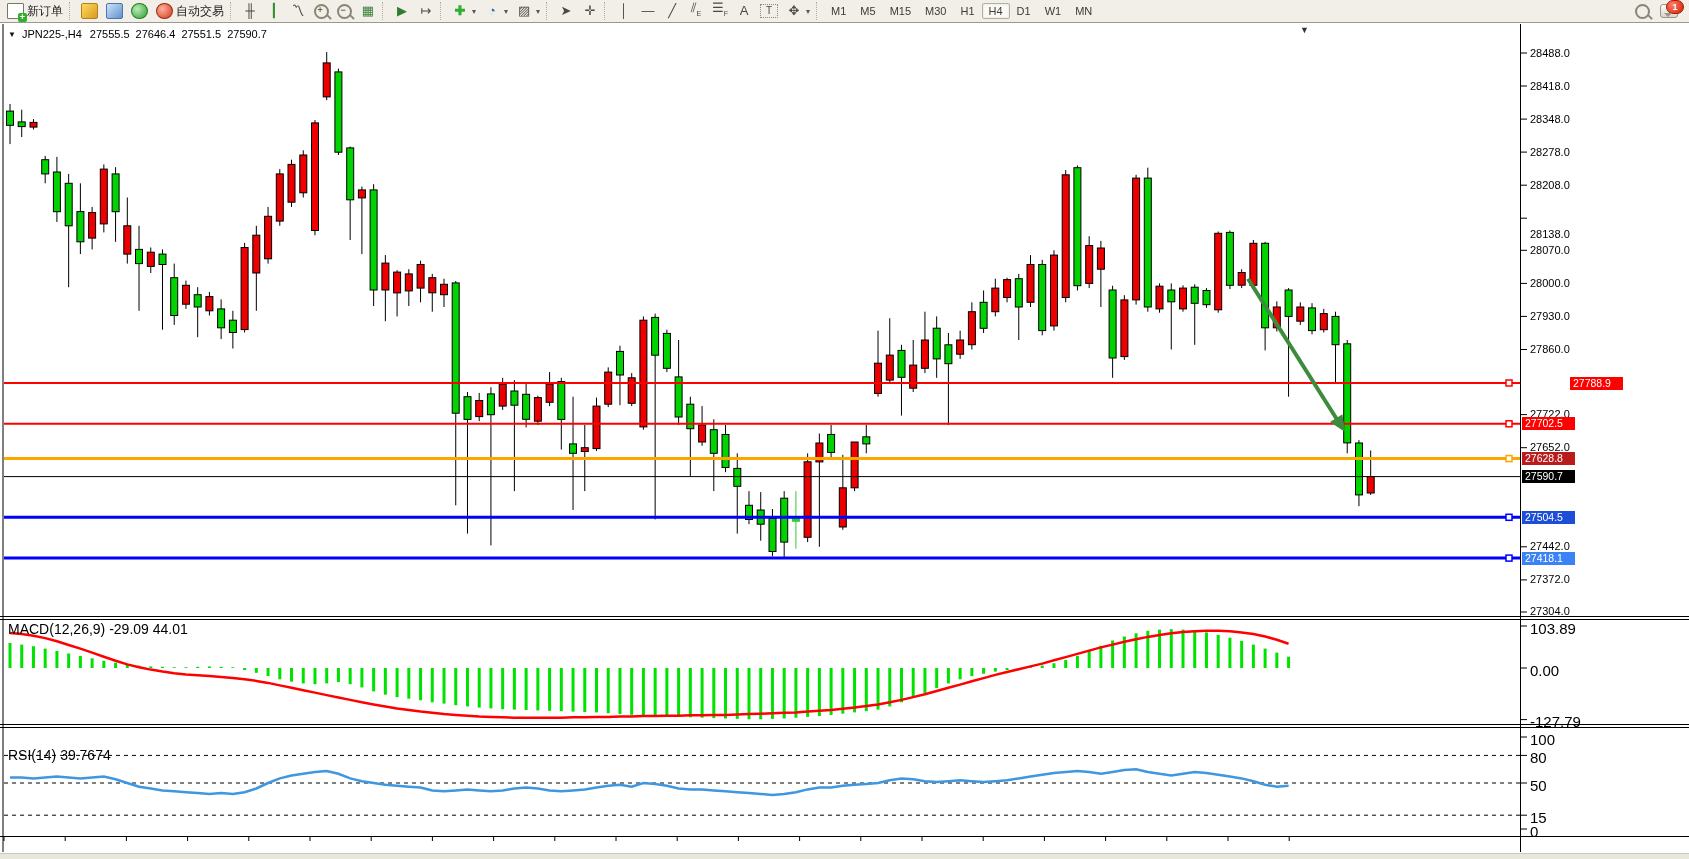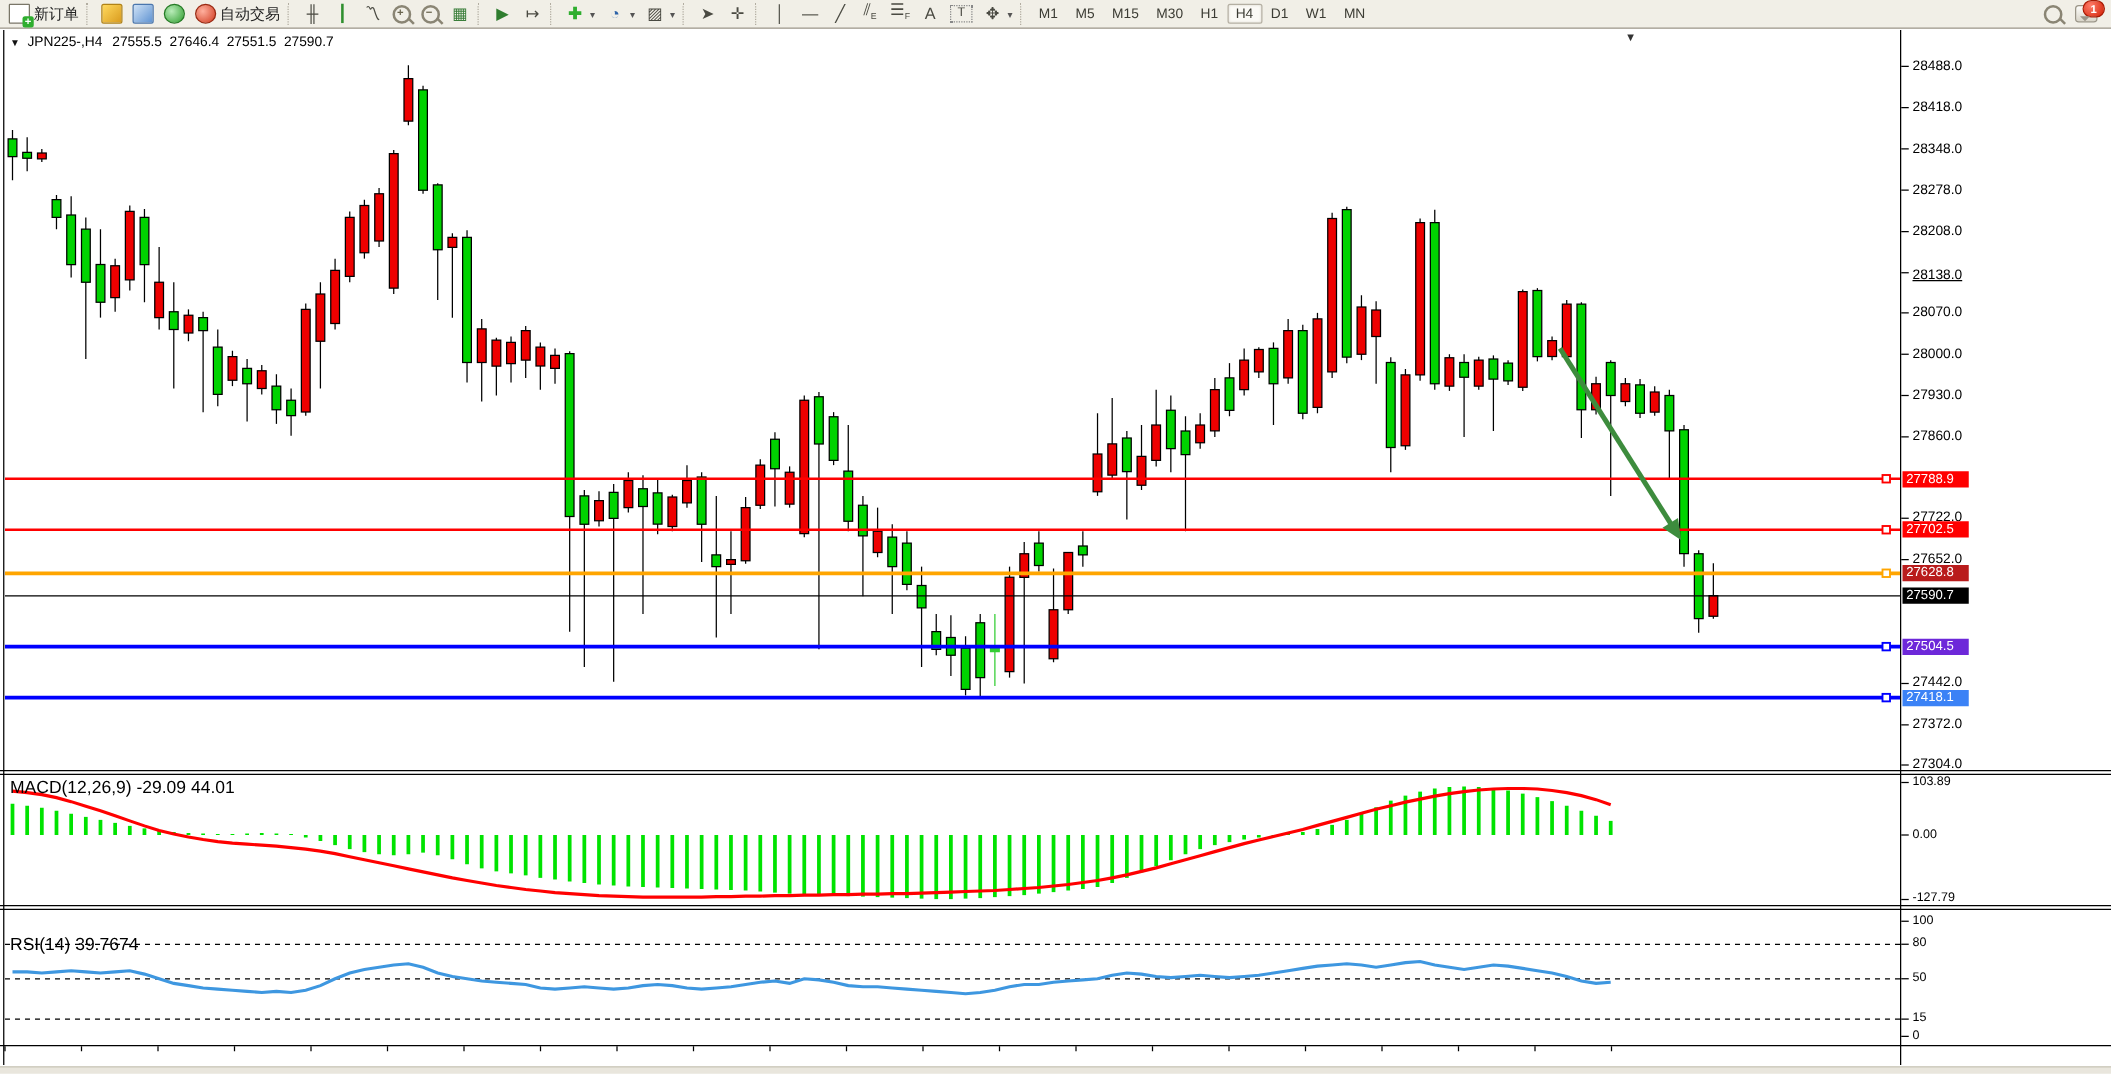--- a/index.html
+++ b/index.html
@@ -29,21 +29,21 @@
   .bubble:after{content:"";position:absolute;left:3px;bottom:-4px;border:4px solid transparent;border-top-color:#9a9588;}
   .badge{position:absolute;top:-5px;right:-7px;min-width:12px;height:12px;background:radial-gradient(circle at 35% 30%,#ff7d6a,#d21f04);border-radius:7px;color:#fff;font-size:9px;line-height:12px;text-align:center;font-weight:bold;padding:0 2px;border:1px solid #a81a04;}
   
   .chart-wrap{position:absolute;left:0;top:24px;width:1689px;height:835px;background:#fff;}
   #gfx{position:absolute;left:0;top:0;}
   .ohlc-header{position:absolute;left:8px;top:4px;font-size:11px;color:#000;display:flex;gap:6px;align-items:center;}
   .ohlc-header .tri{font-size:8px;color:#111;}
   .pane-label{position:absolute;left:8px;font-size:14px;color:#000;}
   .shift-marker{position:absolute;left:1300px;top:1px;font-size:9px;color:#333;}
   .axis-price-label{position:absolute;left:1530px;font-size:11px;color:#000;}
-  .axis-ind-label{position:absolute;left:1530px;font-size:10px;color:#000;}
+  .axis-ind-label{position:absolute;left:1530px;font-size:15px;color:#000;}
   .line-tag{position:absolute;left:1522px;height:13px;line-height:13px;padding:0 4px 0 3px;font-size:10.5px;color:#fff;min-width:46px;}
   .bottom-strip{position:absolute;left:0;top:853px;width:1689px;height:6px;background:#e9e6dd;border-top:1px solid #c9c5b8;}
 </style>
 </head>
 <body>
 
 <div class="toolbar">
   <div class="tbtn">
     <span class="ic ic-doc">
         <span class="plus">+</span>
@@ -593,35 +593,35 @@
   <div class="pane-label" style="top:707px;margin-top:16px;">
     <span>RSI(14)</span>&nbsp;<span>39.7674</span>
   </div>
 
   <div id="price-axis">
       <div class="axis-price-label" style="top: 22.5px;">28488.0</div>
       <div class="axis-price-label" style="top: 55.547px;">28418.0</div>
       <div class="axis-price-label" style="top: 88.594px;">28348.0</div>
       <div class="axis-price-label" style="top: 121.641px;">28278.0</div>
       <div class="axis-price-label" style="top: 154.688px;">28208.0</div>
-      <div class="axis-price-label" style="top: 190px; text-decoration: underline;">28138.0</div>
+      <div class="axis-price-label" style="top: 204px;">28138.0</div>
       <div class="axis-price-label" style="top: 219.838px;">28070.0</div>
       <div class="axis-price-label" style="top: 252.885px;">28000.0</div>
       <div class="axis-price-label" style="top: 285.932px;">27930.0</div>
       <div class="axis-price-label" style="top: 318.979px;">27860.0</div>
       <div class="axis-price-label" style="top: 384.129px;">27722.0</div>
       <div class="axis-price-label" style="top: 417.176px;">27652.0</div>
       <div class="axis-price-label" style="top: 516.317px;">27442.0</div>
       <div class="axis-price-label" style="top: 549.364px;">27372.0</div>
       <div class="axis-price-label" style="top: 581.466px;">27304.0</div>
-      <div class="line-tag" style="top: 352.545px; background: rgb(255, 0, 0);">27788.9</div>
+      <div class="line-tag" style="top: 352.545px; background: rgb(255, 0, 0); margin-left: 48px;">27788.9</div>
       <div class="line-tag" style="top: 393.335px; background: rgb(255, 0, 0);">27702.5</div>
       <div class="line-tag" style="top: 428.128px; background: #b91c1c;">27628.8</div>
       <div class="line-tag" style="top: 446.115px; background: rgb(0, 0, 0);">27590.7</div>
-      <div class="line-tag" style="top: 486.81px; background: #6d28d9;">27504.5</div>
+      <div class="line-tag" style="top: 486.81px; background: #1d4ed8;">27504.5</div>
       <div class="line-tag" style="top: 527.6px; background: #3b82f6;">27418.1</div>
       <div class="axis-ind-label" style="top: 595.528px;">103.89</div>
       <div class="axis-ind-label" style="top: 637.5px;">0.00</div>
       <div class="axis-ind-label" style="top: 689.127px;">-127.79</div>
       <div class="axis-ind-label" style="top: 706.5px;">100</div>
       <div class="axis-ind-label" style="top: 724.9px;">80</div>
       <div class="axis-ind-label" style="top: 752.5px;">50</div>
       <div class="axis-ind-label" style="top: 784.7px;">15</div>
       <div class="axis-ind-label" style="top: 798.5px;">0</div>
     </div>

